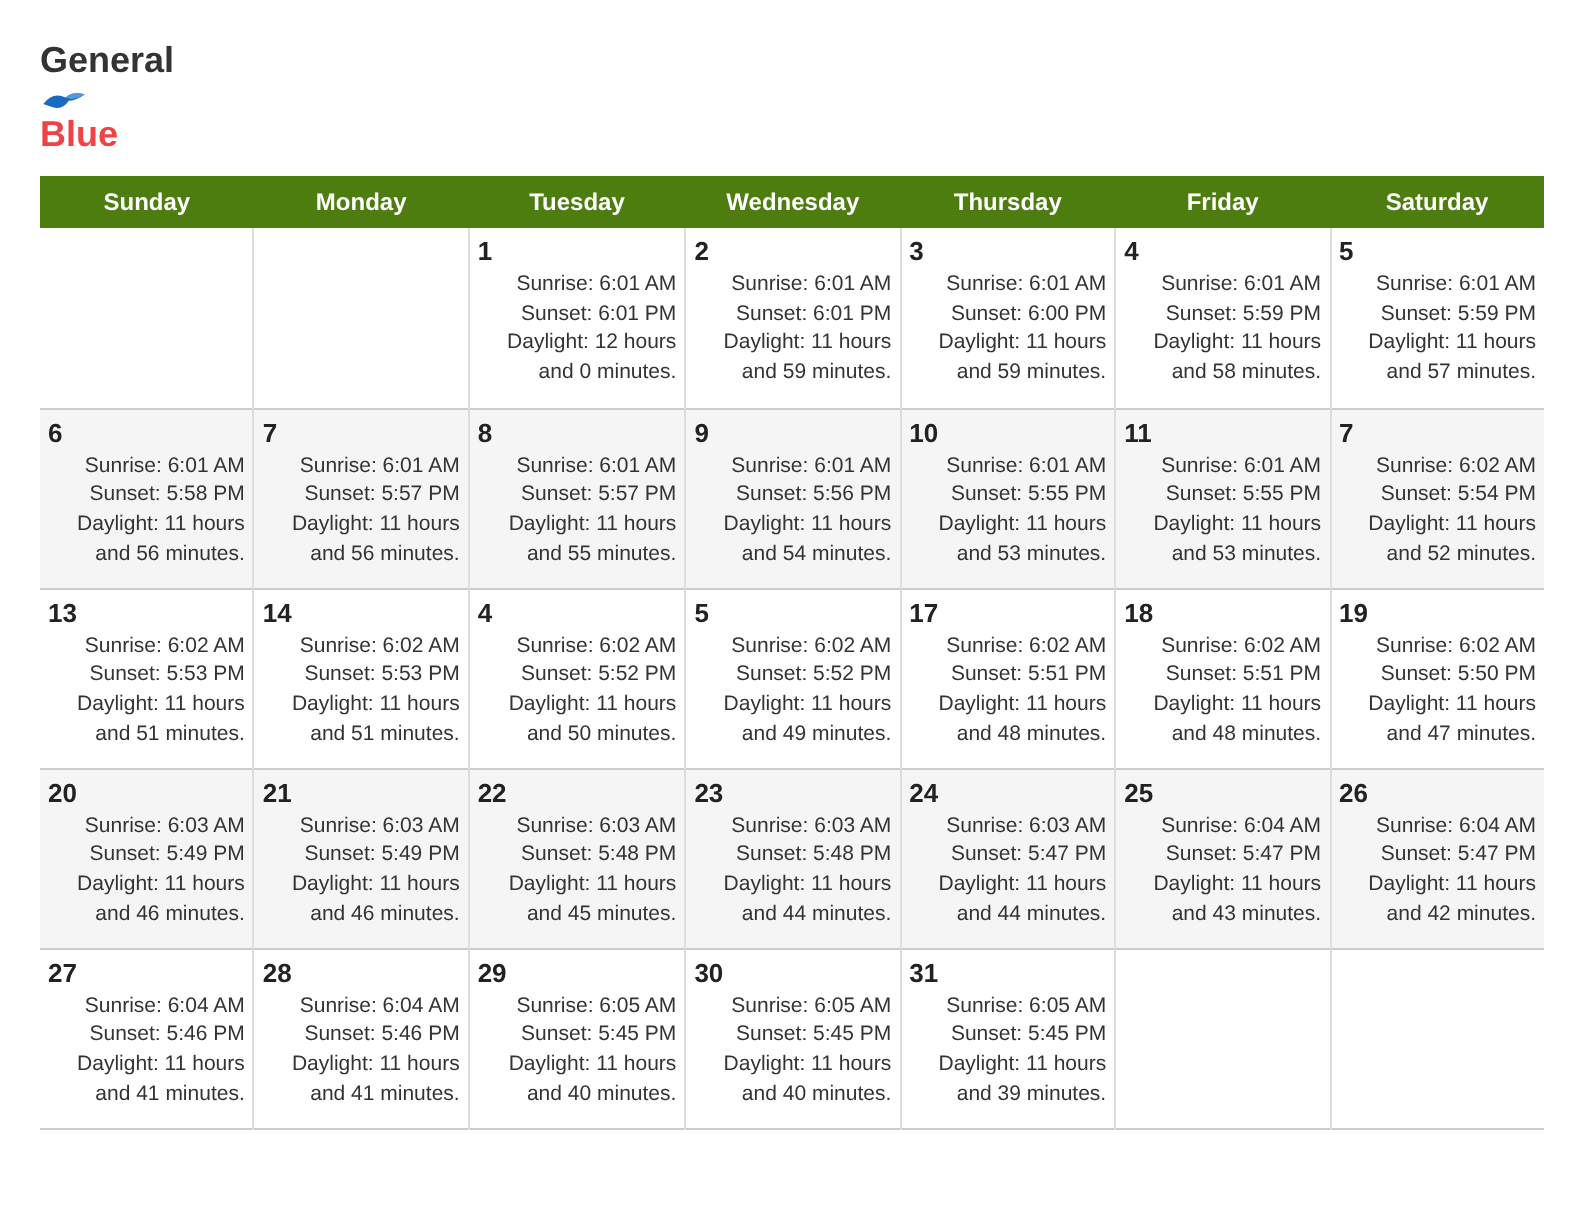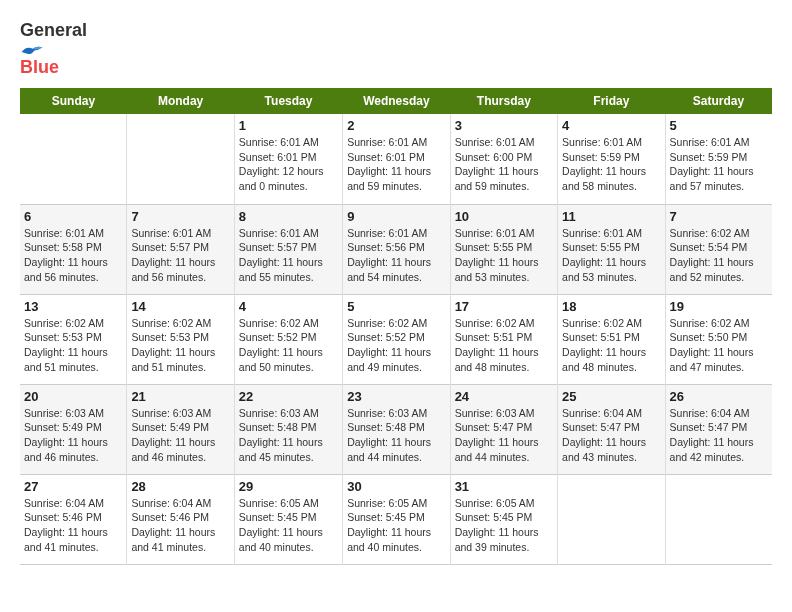--- a/index.html
+++ b/index.html
@@ -83,20 +83,21 @@
       font-size: 13px;
       font-weight: bold;
       color: #222;
       display: block;
       margin-bottom: 2px;
     }
     .day-info {
       font-size: 10.5px;
       color: #333;
       line-height: 1.4;
+      text-align: right;
     }
   </style>
 </head>
 <body>
 
 <div class="header">
   <div class="logo">
     <div style="display:flex; flex-direction:column; align-items:flex-start;">
       <div style="display:flex; align-items:flex-start; gap:2px;flex-direction:column;">
         <span class="logo-text-general">General</span>

